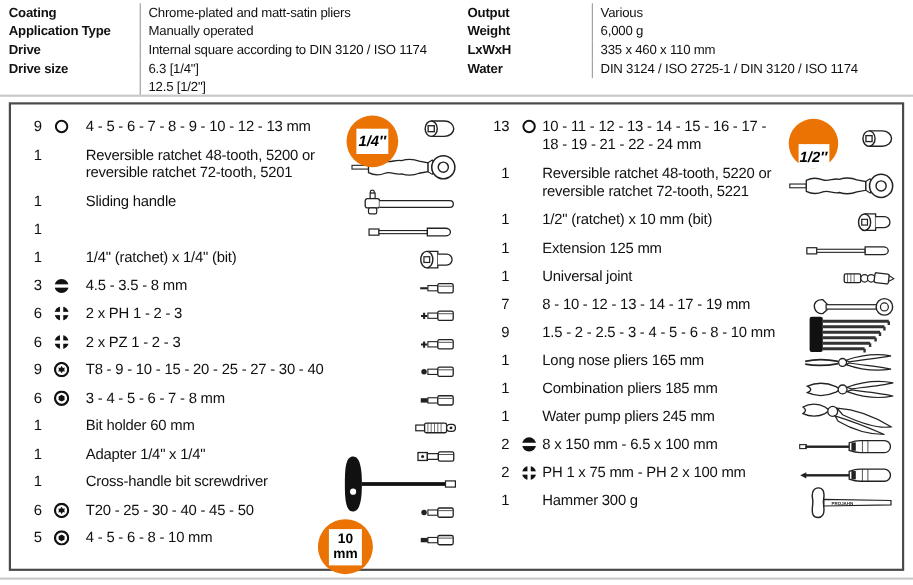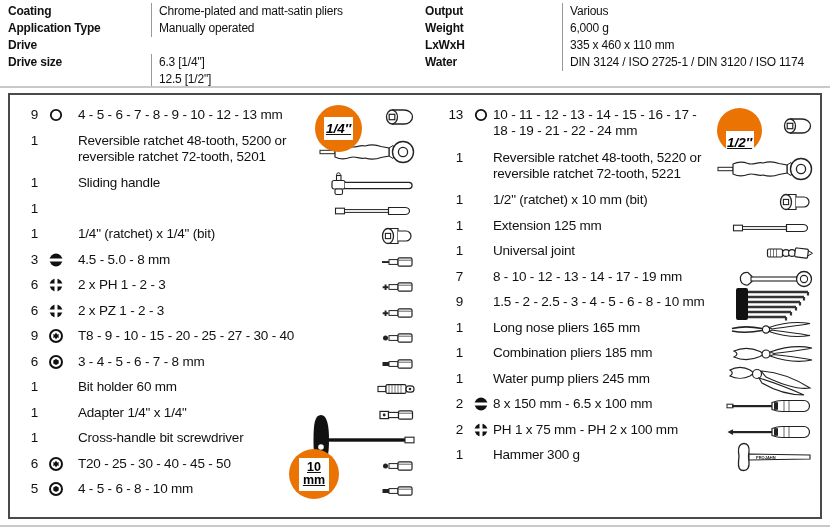--- a/index.html
+++ b/index.html
@@ -3,21 +3,21 @@
 <meta charset="utf-8">
 <style>
   html,body{margin:0;padding:0;}
   body{width:830px;height:532px;background:#fff;position:relative;overflow:hidden;
        font-family:"Liberation Sans",sans-serif;color:#111;}
   
   .spec{position:absolute;top:3px;left:0;width:830px;}
   .spec-col{position:absolute;top:0;}
   .spec-col.left{left:8px;width:406px;}
   .spec-col.right{left:425px;width:397px;}
-  .spec-row{display:flex;min-height:17px;font-size:12px;line-height:16.5px;gap:24px;}
+  .spec-row{display:flex;min-height:17px;font-size:12px;line-height:16.5px;}
   .spec-label{flex:none;font-weight:bold;letter-spacing:-.2px;}
   .spec-col.left  .spec-label{width:119px;}
   .spec-col.right .spec-label{width:113px;}
   .spec-value{flex:1;border-left:1.5px solid #999;padding-left:7px;white-space:pre-line;letter-spacing:-.2px;}
   .hr{position:absolute;left:0;width:830px;height:2px;background:#c9c9c9;}
   .hr-top{top:86px;} .hr-bottom{top:525px;}
   
   .box{position:absolute;left:8px;top:93px;width:810px;height:422px;border:2px solid #4a4a4a;background:#fff;}
   .col{position:absolute;top:0;height:100%;}
   .col-left{left:0;width:412px;}
@@ -26,45 +26,46 @@
   .item{display:flex;align-items:flex-start;font-size:13.5px;line-height:16px;letter-spacing:-.2px;box-sizing:border-box;padding-top:3px;}
   .item.single{height:25.5px;} .item.double{height:42.5px;}
   .qty{flex:none;text-align:right;}
   .col-left  .qty{width:28px;} .col-right .qty{width:21px;margin-left:20px;}
   .iconcell{flex:none;width:24px;margin-left:6px;display:flex;justify-content:center;padding-top:1px;}
   .text{flex:1;white-space:pre-line;}
   .col-left .text{margin-left:10px;}
   .illus-layer{position:absolute;left:0;top:0;right:0;bottom:0;pointer-events:none;}
   .illus{position:absolute;}
   
-  .badge{position:absolute;border-radius:50%;display:flex;align-items:center;justify-content:center;background:#ea7303;text-decoration:underline;}
+  .badge{position:absolute;border-radius:50%;display:flex;align-items:center;justify-content:center;background:#ea7303;}
   .badge .sq{background:#fff;display:flex;align-items:center;justify-content:center;
              font-weight:bold;color:#000;text-align:center;white-space:pre-line;}
   .badge-14{left:305px;top:10px;width:47px;height:47px;}
   .badge-14 .sq{width:29px;height:23px;font-size:13.5px;font-style:italic;}
   .badge-12{left:707px;top:13px;width:45px;height:45px;}
   .badge-12 .sq{width:28px;height:22px;font-size:13.5px;font-style:italic;}
-  .badge-10{left:279px;top:354px;width:50px;height:50px;}
+  .badge-10{left:279px;top:377px;width:50px;height:50px;}
   .badge-10 .sq{width:30px;height:33px;font-size:12.5px;line-height:13px;}
 </style>
 </head>
 <body>
 
 <div class="spec">
   <div class="spec-col left" id="spec-left">
       <div class="spec-row">
         <div class="spec-label">Coating</div>
         <div class="spec-value">Chrome-plated and matt-satin pliers</div>
       </div>
       <div class="spec-row">
         <div class="spec-label">Application Type</div>
         <div class="spec-value">Manually operated</div>
       </div>
       <div class="spec-row">
         <div class="spec-label">Drive</div>
+        <div class="spec-value">Internal square according to DIN 3120 / ISO 1174</div>
       </div>
       <div class="spec-row">
         <div class="spec-label">Drive size</div>
         <div class="spec-value">6.3 [1/4"]
 12.5 [1/2"]</div>
       </div>
     </div>
   <div class="spec-col right" id="spec-right">
       <div class="spec-row">
         <div class="spec-label">Output</div>
@@ -120,21 +121,21 @@
           <div class="text">1/4" (ratchet) x 1/4" (bit)</div>
         </div>
         <div class="item single">
           <div class="qty">3</div>
           <div class="iconcell">
             <svg width="14" height="14">
               <circle cx="7" cy="7" r="6.4" fill="#111"></circle>
               <rect x="0" y="5.5" width="14" height="3" fill="#fff"></rect>
             </svg>
           </div>
-          <div class="text">4.5 - 5.0 - 8 mm</div>
+          <div class="text">4.5 - 3.5 - 8 mm</div>
         </div>
         <div class="item single">
           <div class="qty">6</div>
           <div class="iconcell">
             <svg width="14" height="14">
               <circle cx="7" cy="7" r="6.4" fill="#111"></circle>
               <rect x="5.5" y="0" width="3" height="14" fill="#fff"></rect>
               <rect x="0" y="5.5" width="14" height="3" fill="#fff"></rect>
             </svg>
           </div>

